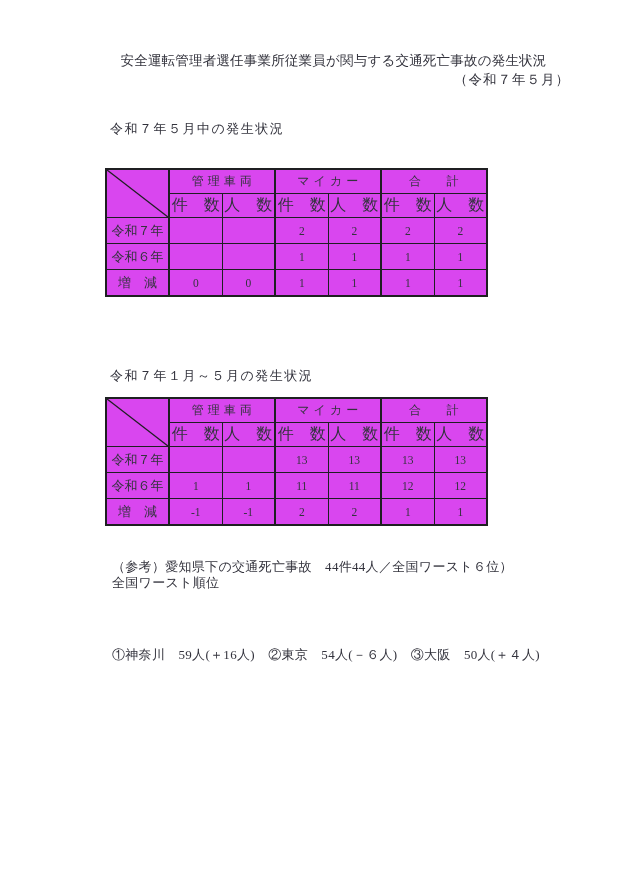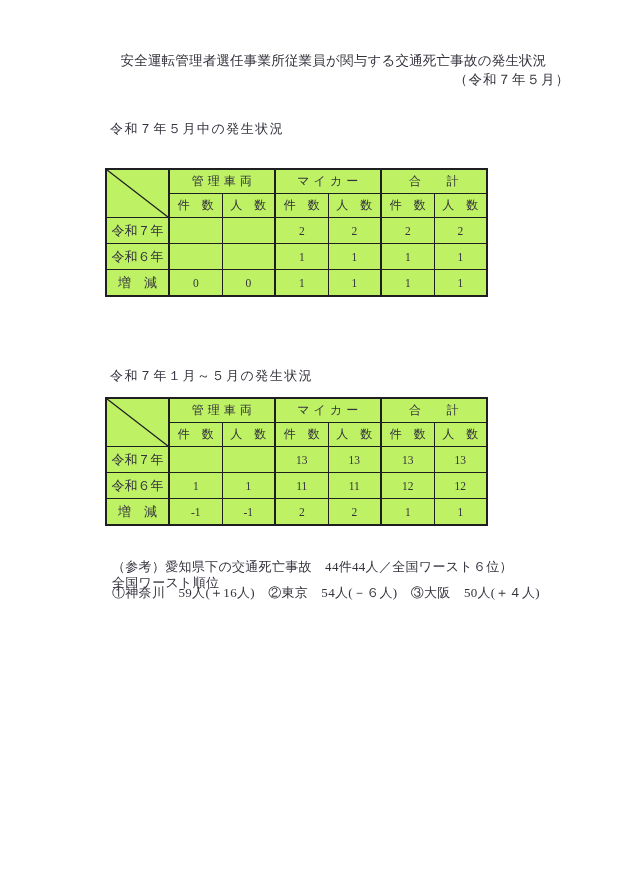--- a/index.html
+++ b/index.html
@@ -50,55 +50,55 @@
   .cap-2 { top: 350px; margin-top: 17px; }
 
   .tbl-wrap { position: absolute; left: 105px; }
   .tw-1 { top: 168px; }
   .tw-2 { top: 397px; }
 
   table.tbl {
     border-collapse: collapse;
     table-layout: fixed;
     border: 2px solid #1f1f22;
-    background: #bef264;
+    background: #d946ef;
   }
   table.tbl th, table.tbl td {
     border: 1px solid #1f1f22;
     font-weight: normal;
     text-align: center;
     vertical-align: middle;
     padding: 0;
     color: #33333d;
     overflow: hidden;
     white-space: nowrap;
   }
   .lbl { border-right-width: 2px !important; }
   .sep { border-left-width: 2px !important; }
   th.ghead { font-size: 12px; height: 23px; letter-spacing: 0.5px; }
-  th.shead { font-size: 12px; height: 23px; }
+  th.shead { font-size: 16px; height: 23px; }
   tbody td { font-size: 11.5px; height: 25px; }
   td.rlabel { font-size: 13px; }
   th.corner { position: relative; }
   th.corner svg {
     position: absolute;
     top: 0; left: 0;
     width: 100%; height: 100%;
     display: block;
   }
   .note {
     position: absolute;
     left: 112px;
     font-size: 13px;
     letter-spacing: 0.3px;
     white-space: pre;
   }
   .n-ref   { top: 558px; text-align: right; }
   .n-rank  { top: 574px; }
-  .n-line1 { top: 584px; }
+  .n-line1 { top: 646px; }
   .n-line2 { top: 655px; }
   .n-foot  { top: 687px; }
 </style>
 </head>
 <body>
 
 <div class="page">
 
   <div class="doc-title">安全運転管理者選任事業所従業員が関与する交通死亡事故の発生状況</div>
   <div class="doc-subtitle">（令和７年５月）</div>

